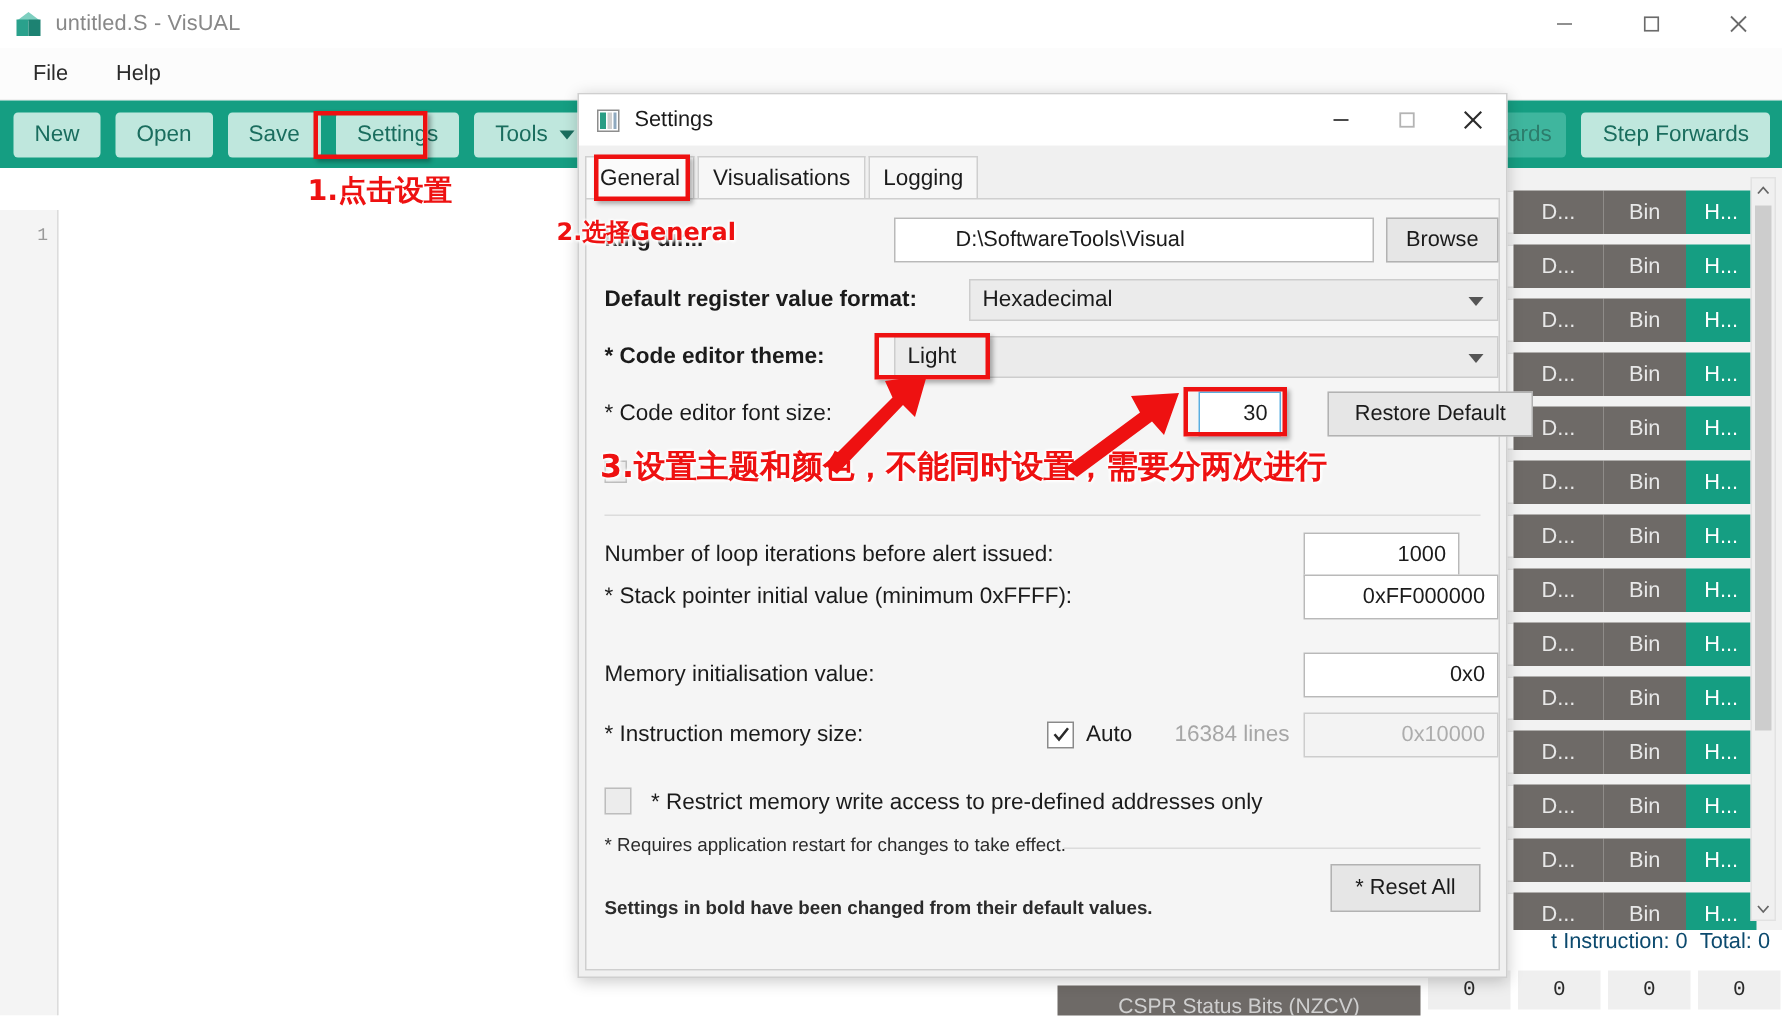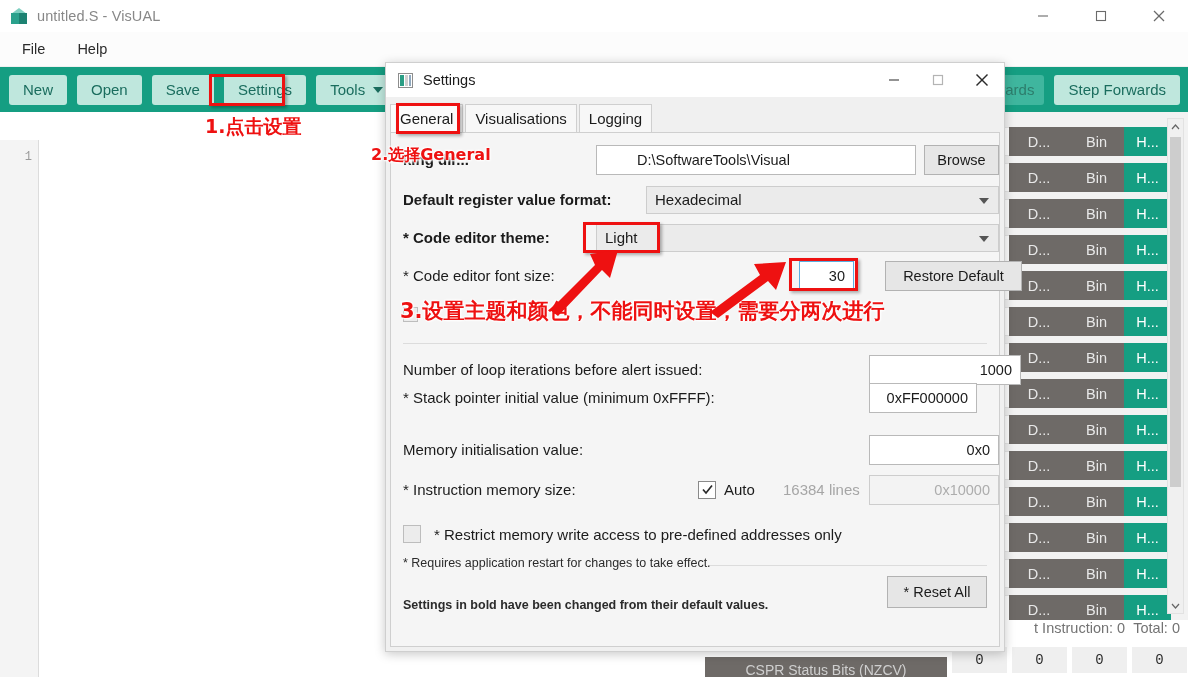--- a/index.html
+++ b/index.html
@@ -143,21 +143,21 @@
   .sb-up { top: 0; }
   .sb-down { bottom: 0; }
   .sb-thumb {
     position: absolute; left: 2px; top: 18px; width: 11px; height: 350px;
     background: #cdcdcd;
   }
 
   
   .status-line {
     position: absolute; right: 8px; top: 620px;
-    font-size: 14.5px; color: #737373; white-space: nowrap;
+    font-size: 14.5px; color: #0c4a6e; white-space: nowrap;
   }
   .cspr {
     position: absolute; left: 705px; top: 646px; width: 483px; height: 28px;
     display: flex; align-items: center;
   }
   .cspr-label {
     width: 242px; height: 26px; background: #6e6a67; color: #cfcfcf;
     font-size: 14px; display: flex; align-items: center; justify-content: center; margin-top: 20px;
   }
   .cspr-cell {
@@ -536,26 +536,26 @@
       </div>
 
       <div class="frow" style="top:174px;">
         <div class="cbox empty" style="width:15px;height:15px;"></div>
       </div>
 
       <div class="divider" style="left:12px; right:12px; top:210px;"></div>
 
       <div class="frow" style="top:228px;">
         <div class="flabel">Number of loop iterations before alert issued:</div>
-        <div class="tinput right" style="position:absolute; left:466px; width:152px;">1000</div>
+        <div class="tinput right" style="position:absolute; left:466px; width:104px;">1000</div>
       </div>
 
       <div class="frow" style="top:256px;align-items:center;">
         <div class="flabel">* Stack pointer initial value (minimum 0xFFFF):</div>
-        <div class="tinput right" style="position:absolute; left:466px; width:108px;">0xFF000000</div>
+        <div class="tinput right" style="position:absolute; left:466px; width:130px;">0xFF000000</div>
       </div>
 
       <div class="frow" style="top:308px;">
         <div class="flabel">Memory initialisation value:</div>
         <div class="tinput right" style="position:absolute; left:466px; width:130px;">0x0</div>
       </div>
 
       <div class="frow" style="top:348px;">
         <div class="flabel">* Instruction memory size:</div>
         <div class="cbox" style="position:absolute; left:295px;">

